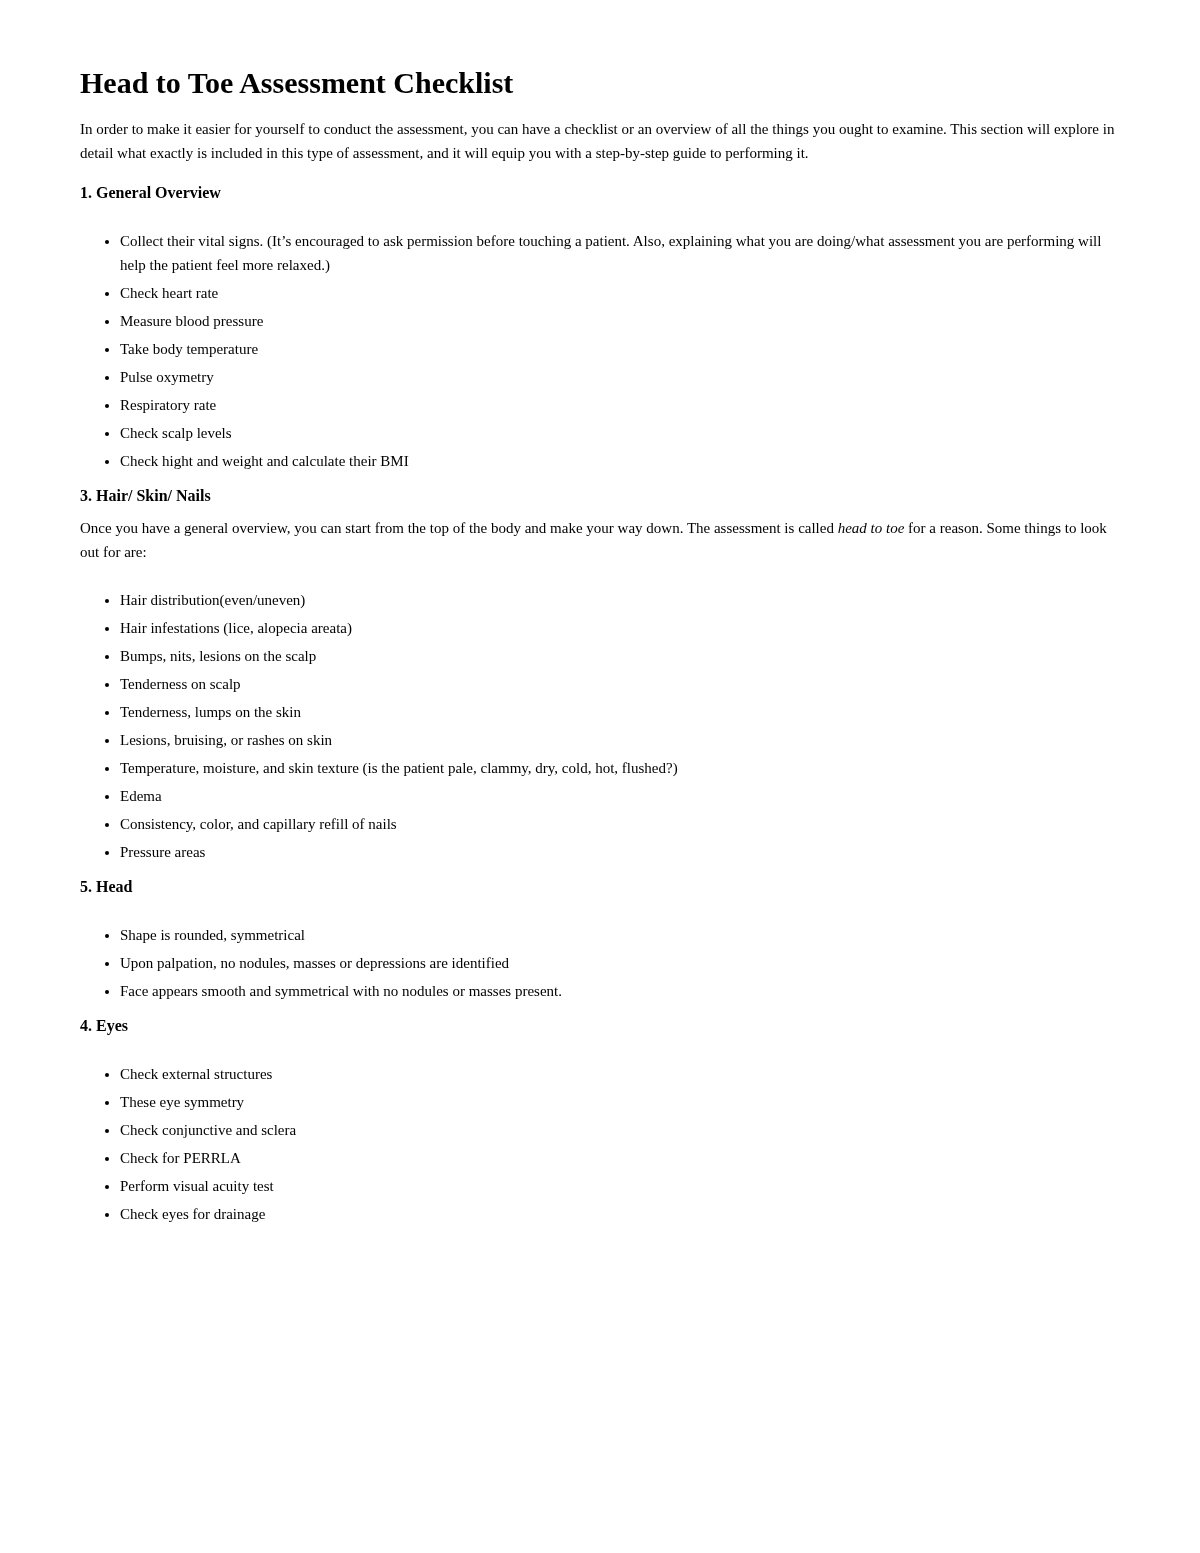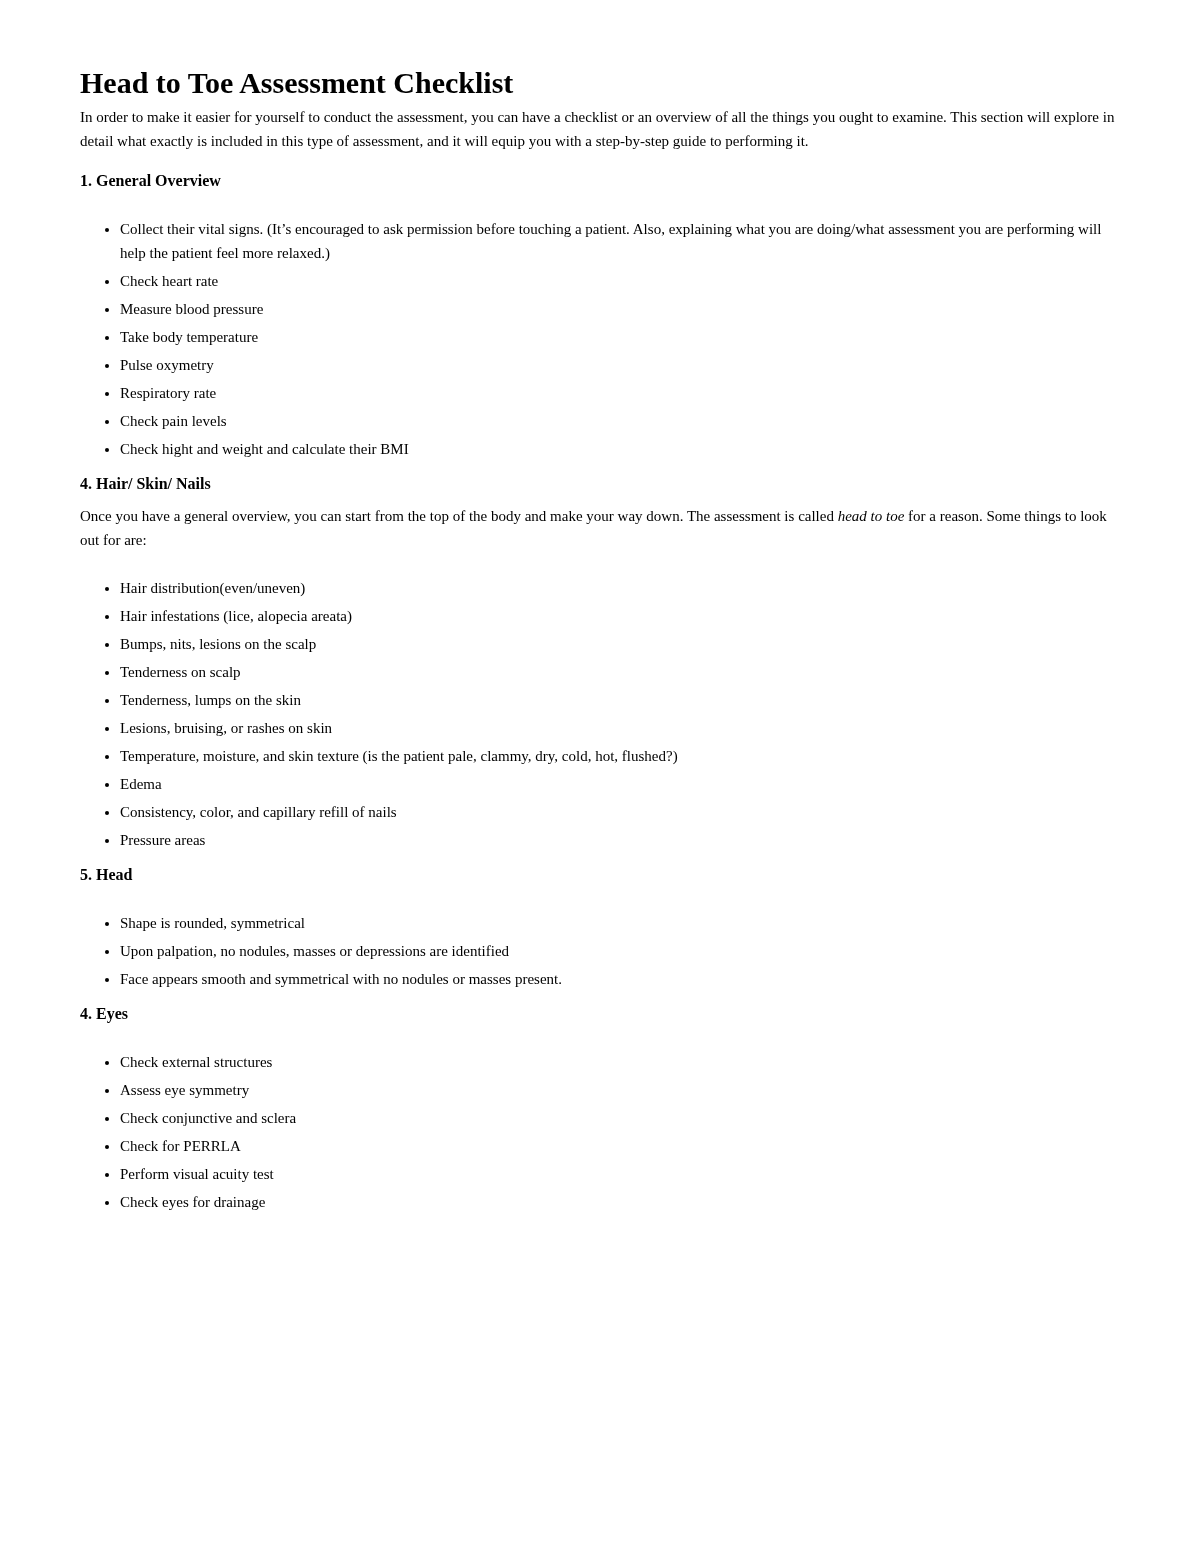--- a/index.html
+++ b/index.html
@@ -14,21 +14,21 @@
       font-size: 15px;
       color: #000000;
       padding: 60px 80px;
       max-width: 1200px;
       line-height: 1.5;
     }
 
     h1 {
       font-size: 30px;
       font-weight: bold;
-      margin-bottom: 0;
+      margin-bottom: 12px;
       font-family: 'Times New Roman', Times, serif;
     }
 
     .intro-paragraph {
       margin-bottom: 16px;
       line-height: 1.6;
     }
 
     h2 {
       font-size: 16px;
@@ -72,26 +72,26 @@
 <div id="sections-container">
 <div class="section">
       <h2>1. General Overview</h2>
       <ul>
         <li>Collect their vital signs. (It’s encouraged to ask permission before touching a patient. Also, explaining what you are doing/what assessment you are performing will help the patient feel more relaxed.)</li>
         <li>Check heart rate</li>
         <li>Measure blood pressure</li>
         <li>Take body temperature</li>
         <li>Pulse oxymetry</li>
         <li>Respiratory rate</li>
-        <li>Check pain levels</li>
+        <li>Check scalp levels</li>
         <li>Check hight and weight and calculate their BMI</li>
       </ul>
     </div>
     <div class="section">
-      <h2>4. Hair/ Skin/ Nails</h2>
+      <h2>3. Hair/ Skin/ Nails</h2>
       <p class="section-text">Once you have a general overview, you can start from the top of the body and make your way down. The assessment is called <em>head to toe</em> for a reason. Some things to look out for are:</p>
       <ul>
         <li>Hair distribution(even/uneven)</li>
         <li>Hair infestations (lice, alopecia areata)</li>
         <li>Bumps, nits, lesions on the scalp</li>
         <li>Tenderness on scalp</li>
         <li>Tenderness, lumps on the skin</li>
         <li>Lesions, bruising, or rashes on skin</li>
         <li>Temperature, moisture, and skin texture (is the patient pale, clammy, dry, cold, hot, flushed?)</li>
         <li>Edema</li>
@@ -104,20 +104,20 @@
       <ul>
         <li>Shape is rounded, symmetrical</li>
         <li>Upon palpation, no nodules, masses or depressions are identified</li>
         <li>Face appears smooth and symmetrical with no nodules or masses present.</li>
       </ul>
     </div>
     <div class="section">
       <h2>4. Eyes</h2>
       <ul>
         <li>Check external structures</li>
-        <li>Assess eye symmetry</li>
+        <li>These eye symmetry</li>
         <li>Check conjunctive and sclera</li>
         <li>Check for PERRLA</li>
         <li>Perform visual acuity test</li>
         <li>Check eyes for drainage</li>
       </ul>
     </div>
   </div>
 
 </body></html>

